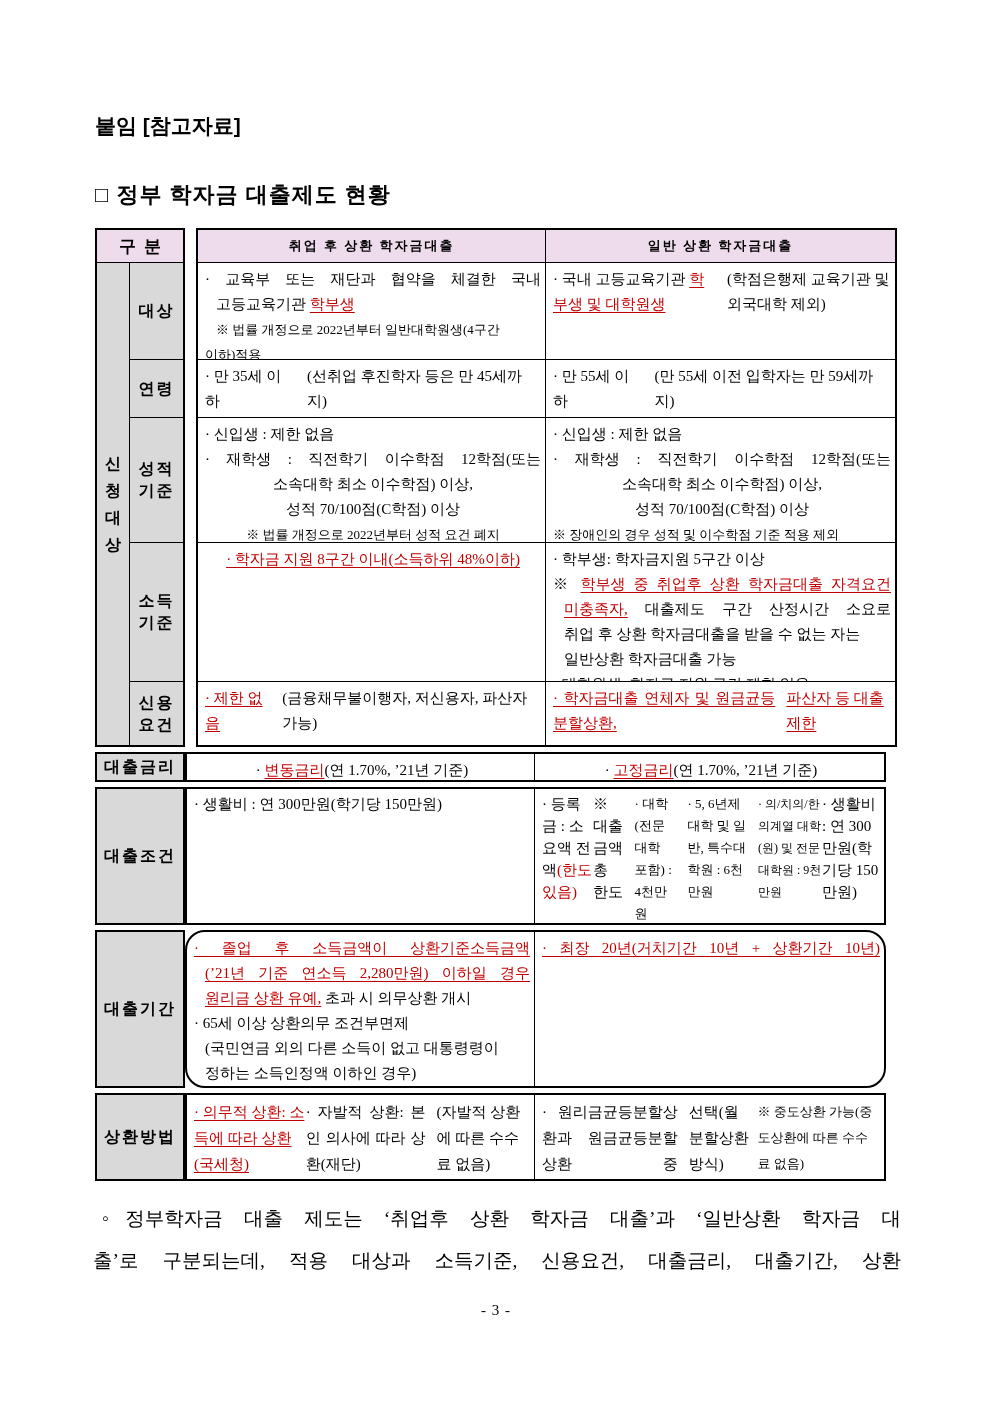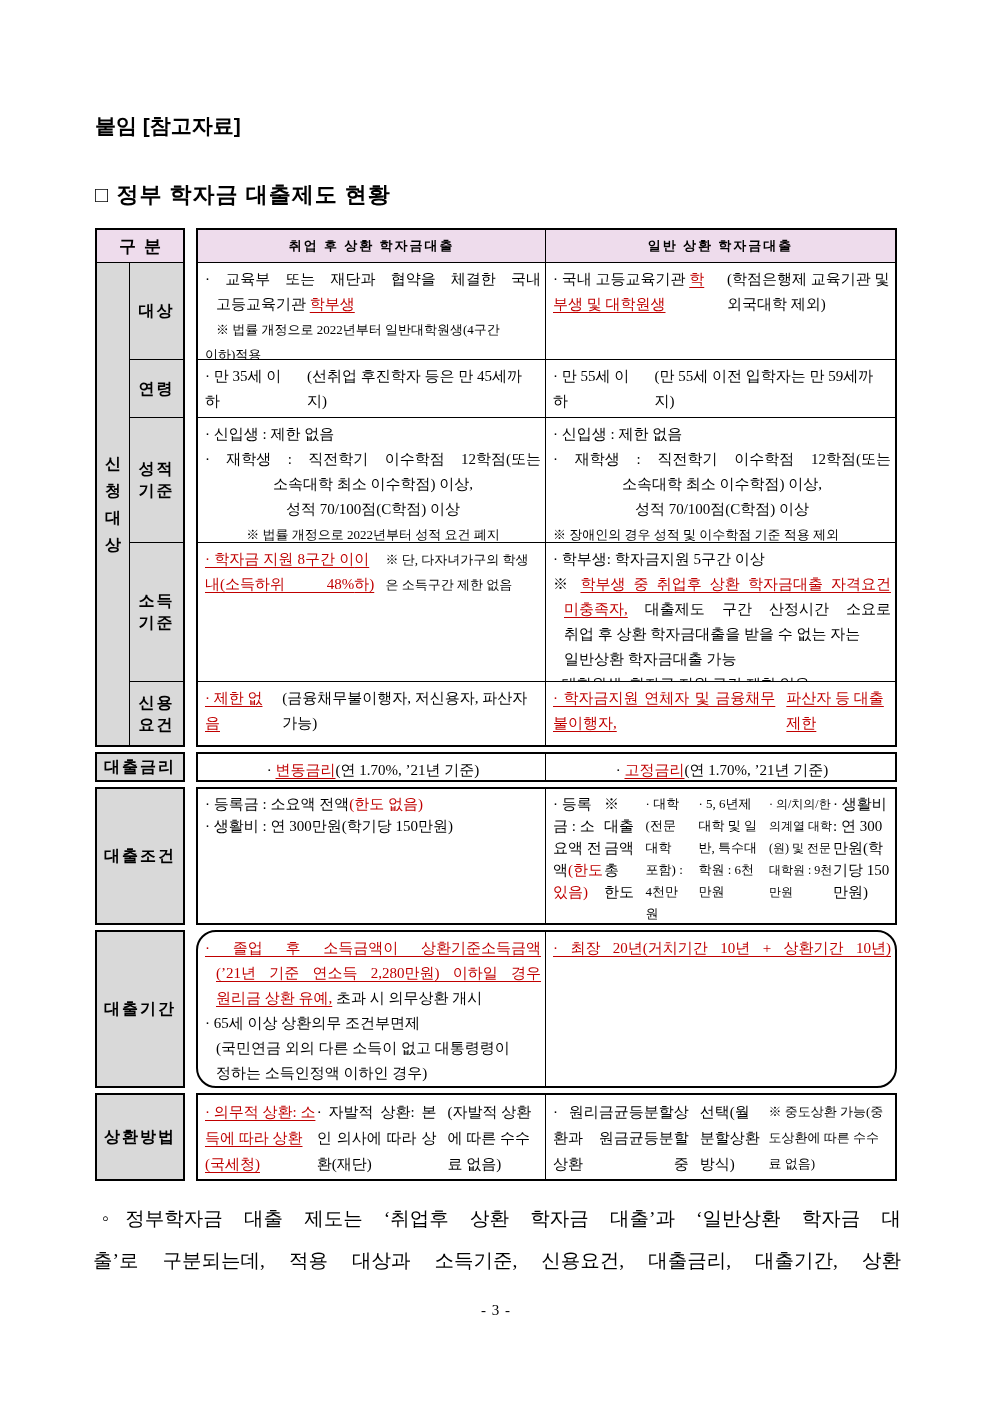--- a/index.html
+++ b/index.html
@@ -49,21 +49,21 @@
     font-weight:700;font-size:13px;letter-spacing:2px;}
   .body{padding:4px 4px 2px 7px;font-size:15px;}
   .bb{border-bottom:1px solid var(--bd);}
   .vc{display:flex;justify-content:center;}
 
   
   .block{display:flex;margin-top:5px;}
   .lbl{width:90px;box-sizing:border-box;border:2px solid var(--bd);background:var(--gray);
     display:flex;align-items:center;justify-content:center;
     font-weight:700;font-size:16px;letter-spacing:2px;white-space:pre-line;text-align:center;}
-  .cbox{width:701px;margin-left:11px;box-sizing:border-box;border:2px solid var(--bd);
+  .cbox{width:701px;box-sizing:border-box;border:2px solid var(--bd);
     display:grid;grid-template-columns:348px 349px;}
   .h30 .cbox{height:30px;}
   .h138 .cbox{height:138px;}
   .h158 .cbox{height:158px;border-radius:20px;}
   .h88 .cbox{height:88px;}
 
   
   .ln{line-height:25px;}
   .row-cond .ln{line-height:22px;}
   .row-method .ln{line-height:26px;}
@@ -143,37 +143,36 @@
             <div class="ln"><span>· 신입생 : 제한 없음</span></div>
             <div class="ln j"><span>· 재학생 : 직전학기 이수학점 12학점(또는</span></div>
             <div class="ln c"><span>소속대학 최소 이수학점) 이상,</span></div>
             <div class="ln c"><span>성적 70/100점(C학점) 이상</span></div>
             <div class="ln s"><span>※ 장애인의 경우 성적 및 이수학점 기준 적용 제외</span></div>
           </div>
 
         <div class="cell body c1 bb vc" style="grid-row:5">
             <div class="ln j"><span class="red ul">· 학자금 지원 8구간 이내(소득하위 48%</span></div>
             <div class="ln"><span class="red ul">이하)</span></div>
-            <div class="ln s i1"><span>※ 단, 다자녀가구의 학생은 소득구간 제한 없음</span></div>
           </div>
         <div class="cell body c2 bb" style="grid-row:5">
             <div class="ln"><span>· 학부생: 학자금지원 5구간 이상</span></div>
             <div class="ln j"><span>※ </span><span class="red ul">학부생 중 취업후 상환 학자금대출 자격요건</span></div>
             <div class="ln j i1"><span class="red ul">미충족자,</span><span> 대출제도 구간 산정시간 소요로</span></div>
             <div class="ln i1"><span>취업 후 상환 학자금대출을 받을 수 없는 자는</span></div>
             <div class="ln i1"><span>일반상환 학자금대출 가능</span></div>
             <div class="ln"><span>· 대학원생: 학자금 지원 구간 제한 없음</span></div>
           </div>
 
         <div class="cell body c1 vc" style="grid-row:6">
             <div class="ln"><span class="red ul">· 제한 없음</span></div>
             <div class="ln i1"><span>(금융채무불이행자, 저신용자, 파산자 가능)</span></div>
           </div>
         <div class="cell body c2 vc" style="grid-row:6">
-            <div class="ln j"><span class="red ul">· 학자금지원 연체자 및 금융채무불이행자,</span></div>
+            <div class="ln j"><span class="red ul">· 학자금대출 연체자 및 원금균등분할상환,</span></div>
             <div class="ln i1"><span class="red ul">파산자 등 대출 제한</span></div>
           </div>
       </div>
     </div>
 
     <div class="block h30 row-rate">
       <div class="lbl">대출금리</div>
       <div class="cbox">
         <div class="cell body c1 vc">
             <div class="ln"><span>· </span><span class="red ul">변동금리</span><span>(연 1.70%, ’21년 기준)</span></div>
@@ -181,21 +180,20 @@
         <div class="cell body c2 vc">
             <div class="ln"><span>· </span><span class="red ul">고정금리</span><span>(연 1.70%, ’21년 기준)</span></div>
           </div>
       </div>
     </div>
 
     <div class="block h138 row-cond">
       <div class="lbl">대출조건</div>
       <div class="cbox">
         <div class="cell body c1">
-            <div class="ln"><span>· 등록금 : 소요액 전액</span><span class="red">(한도 없음)</span></div>
             <div class="ln"><span>· 생활비 : 연 300만원(학기당 150만원)</span></div>
           </div>
         <div class="cell body c2 vc">
             <div class="ln"><span>· 등록금 : 소요액 전액</span><span class="red">(한도 있음)</span></div>
             <div class="ln"><span>※ 대출금액 총 한도</span></div>
             <div class="ln s i1"><span>· 대학(전문대학 포함) : 4천만원</span></div>
             <div class="ln s i1"><span>· 5, 6년제 대학 및 일반, 특수대학원 : 6천만원</span></div>
             <div class="ln xs i1"><span>· 의/치의/한의계열 대학(원) 및 전문대학원 : 9천만원</span></div>
             <div class="ln"><span>· 생활비 : 연 300만원(학기당 150만원)</span></div>
           </div>

